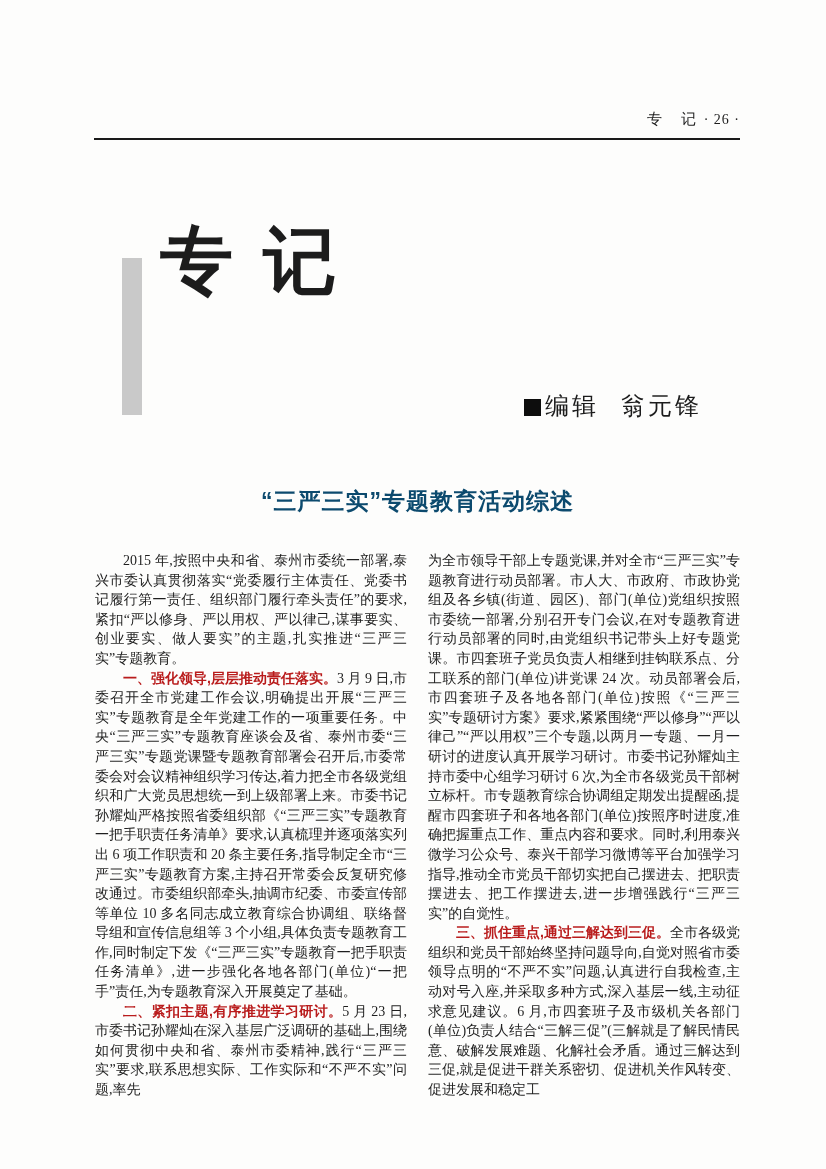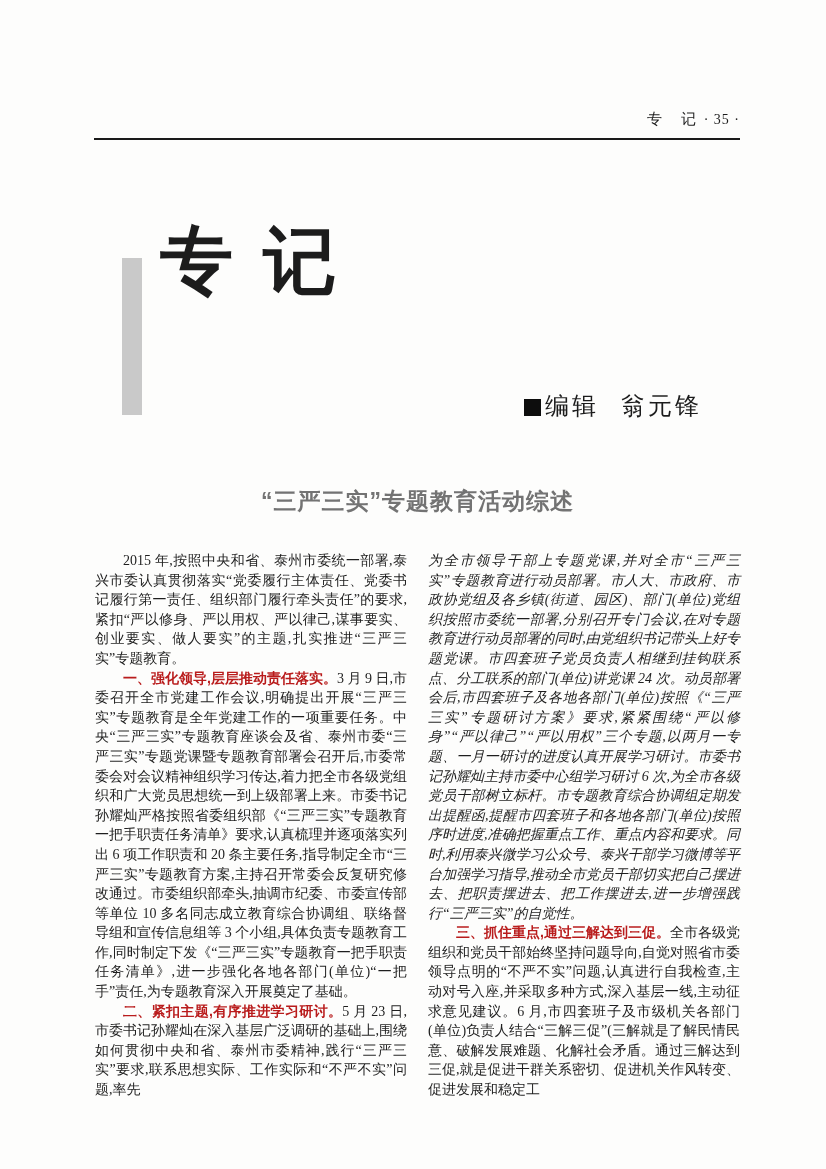--- a/index.html
+++ b/index.html
@@ -79,53 +79,53 @@
   .article-title {
     position: absolute;
     top: 486px;
     left: 95px;
     width: 645px;
     text-align: center;
     font-size: 23px;
     font-weight: 700;
     letter-spacing: 1px;
     font-family: "Liberation Sans", "DejaVu Sans", sans-serif;
-    color: #737373;
+    color: #0c4a6e;
   }
 
   
   .body-columns {
     position: absolute;
     top: 551px;
     left: 95px;
     width: 645px;
     display: flex;
     gap: 21px;
   }
   .col {
     width: 316px;
     font-size: 14px;
     line-height: 19.6px;
     text-align: justify;
     color: #1e1e1e;
   }
   .col p { text-indent: 2em; }
-  .col p.continued { text-indent: 0; font-style: italic; }
+  .col p.continued { text-indent: 0; }
   .col .lead {
     font-family: "Liberation Sans", "DejaVu Sans", sans-serif;
     font-weight: 700;
     color: #b91c1c;
   }
 </style>
 </head>
 <body>
 
 <div class="page">
 
-  <div class="running-head"><span>专　记</span><span> </span><span class="pageno">· 35 ·</span></div>
+  <div class="running-head"><span>专　记</span><span> </span><span class="pageno">· 26 ·</span></div>
 
   <div class="head-rule"></div>
 
   <div class="accent-bar"></div>
 
   <h1 class="masthead-title">专 记</h1>
 
   <div class="editor-credit"><span class="bullet"></span><span>编辑</span><span class="editor-name">翁元锋</span></div>
 
   <h2 class="article-title">“三严三实”专题教育活动综述</h2>

